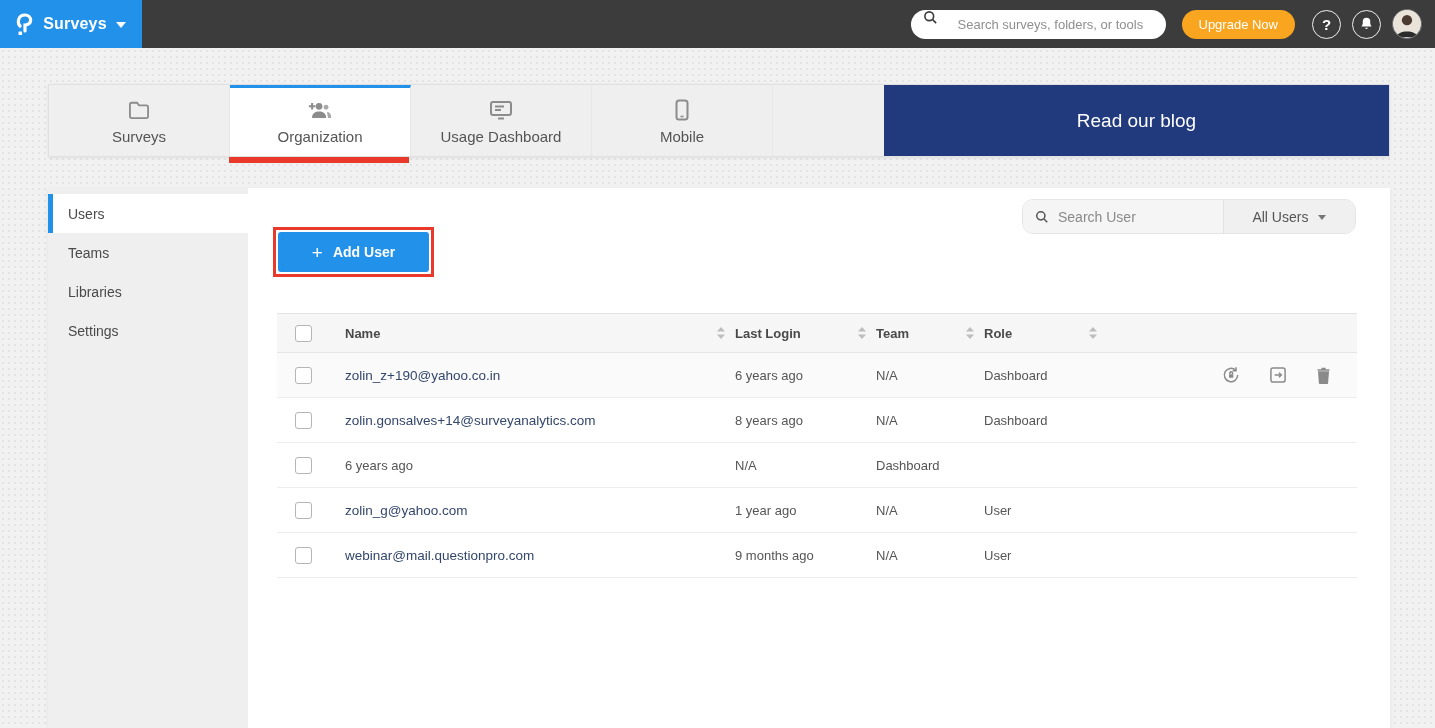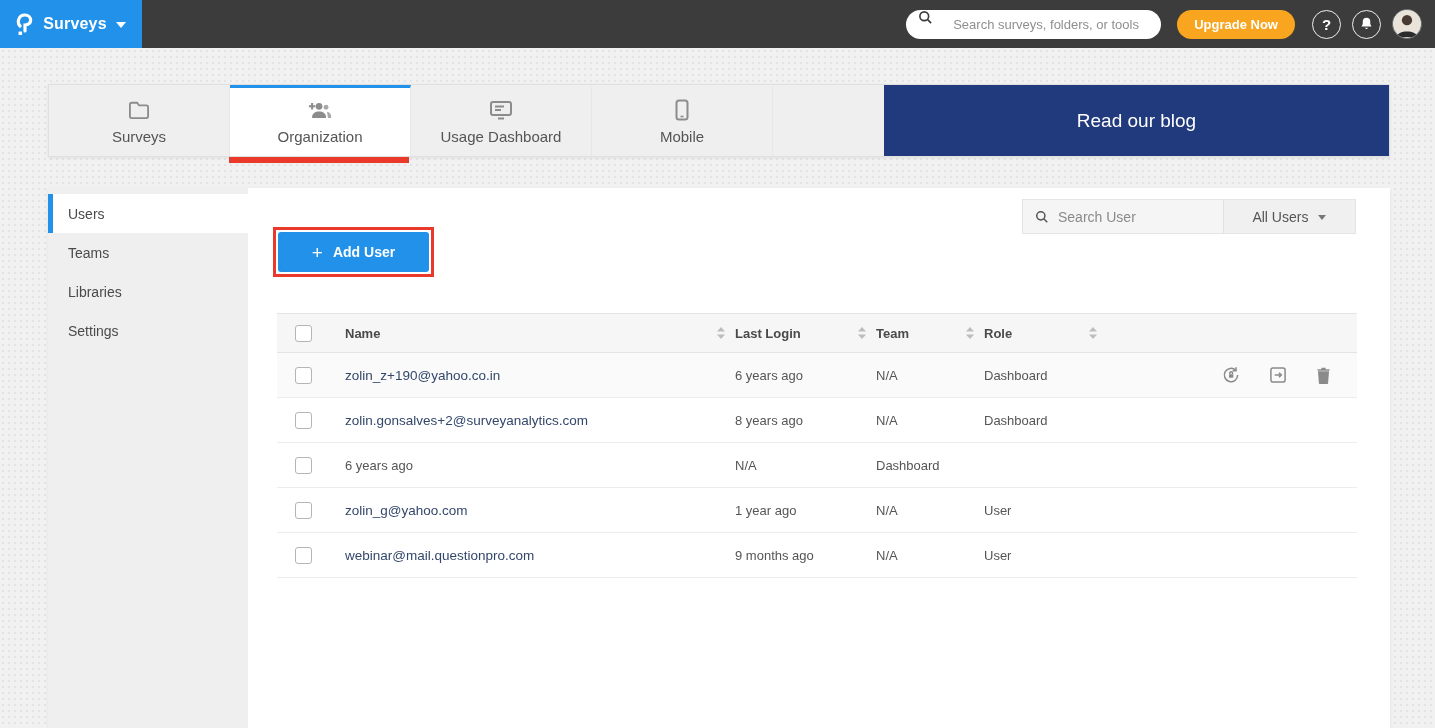--- a/index.html
+++ b/index.html
@@ -17,21 +17,21 @@
   .topbar { position:absolute; top:0; left:0; width:1435px; height:48px; background:#3c3c3c; display:flex; align-items:center; z-index:10; }
   .logo-box { width:142px; height:48px; background:#2191ea; display:flex; align-items:center; justify-content:center; gap:9px; cursor:pointer; }
   .logo-glyph { position:relative; width:18px; height:26px; }
   .logo-glyph svg { display:block; }
   .product-label { color:#fff; font-size:16px; font-weight:bold; letter-spacing:.2px; }
   .caret-down { width:0; height:0; border-left:5px solid transparent; border-right:5px solid transparent; border-top:6px solid #fff; margin-top:2px; }
   .topbar-spacer { flex:1; }
   .global-search { width:255px; height:29px; background:#fff; border-radius:15px; display:flex; padding:0 12px; gap:20px; margin-right:16px; }
   .global-search input { border:none; outline:none; background:transparent; font-size:13px; color:#444; width:100%; font-family:"Liberation Sans",sans-serif; }
   .global-search input::placeholder { color:#8f8f8f; }
-  .upgrade-btn { height:29px; padding:0 17px; background:#f9a51f; border:none; border-radius:15px; color:#fff; font-size:13px; font-weight:bold; cursor:pointer; margin-right:17px; font-family:"Liberation Sans",sans-serif;text-align:center; }
+  .upgrade-btn { height:29px; padding:0 17px; background:#f9a51f; border:none; border-radius:15px; color:#fff; font-size:13px; font-weight:normal; cursor:pointer; margin-right:17px; font-family:"Liberation Sans",sans-serif;text-align:center; }
   .circle-btn { width:29px; height:29px; border-radius:50%; border:1.6px solid #efefef; display:flex; align-items:center; justify-content:center; margin-right:11px; cursor:pointer; color:#fff; font-weight:bold; font-size:15px; background:transparent; }
   .avatar { width:30px; height:30px; border-radius:50%; overflow:hidden; background:#cfd4d8; margin-right:13px; cursor:pointer; border:1px solid #6b6b6b; display:flex; align-items:flex-end; justify-content:center; }
 
   
   .tabs-row { position:absolute; left:48px; top:84px; width:1342px; height:73px; display:flex; background:#efefef; border:1px solid #e0e0e0; box-shadow:0 1px 3px rgba(0,0,0,.07); }
   .tab { width:181px; display:flex; flex-direction:column; align-items:center; justify-content:center; gap:7px; cursor:pointer; border-top:3px solid transparent; border-right:1px solid #e7e7e7; }
   .tab-label { font-size:15px; color:#555; }
   .tab.active { background:#fff; border-top:3px solid #2191ea; }
   .tab .ticon { height:22px; display:flex; align-items:center; }
   .tabs-filler { flex:1; }
@@ -46,21 +46,21 @@
 
   
   .content-card { position:absolute; left:48px; top:188px; width:1342px; height:540px; background:#fff; box-shadow:0 1px 3px rgba(0,0,0,.08); }
   .side-nav { position:absolute; left:0; top:0; width:200px; height:540px; background:#efefef; padding-top:6px; }
   .side-item { height:39px; display:flex; align-items:center; padding-left:20px; font-size:14px; color:#4a4a4a; cursor:pointer; }
   .side-item.active { background:#fff; box-shadow:inset 5px 0 0 #2191ea; }
 
   .main-area { position:absolute; left:200px; top:0; width:1142px; height:540px; }
 
   
-  .user-filter-group { position:absolute; left:774px; top:11px; width:334px; height:35px; display:flex; border:1px solid #e5e5e5; border-radius:0; overflow:hidden; }
+  .user-filter-group { position:absolute; left:774px; top:11px; width:334px; height:35px; display:flex; border:1px solid #e5e5e5; border-radius:11px; overflow:hidden; }
   .user-search { width:201px; background:#f5f5f5; display:flex; align-items:center; gap:9px; padding:0 12px; }
   .user-search input { border:none; outline:none; background:transparent; font-size:14px; color:#555; width:100%; font-family:"Liberation Sans",sans-serif; }
   .user-search input::placeholder { color:#8a8a8a; }
   .user-filter { width:133px; background:#f0f0f0; border-left:1px solid #e2e2e2; display:flex; align-items:center; justify-content:center; gap:10px; font-size:14px; color:#555; cursor:pointer; }
   .user-filter .caret-down { border-top-color:#777; border-left-width:4px; border-right-width:4px; border-top-width:5px; }
 
   .annotation-box { position:absolute; left:25px; top:39px; border:3px solid #e8392b; padding:2px; }
   .add-user-btn { width:151px; height:40px; background:#2191ea; border:none; border-radius:3px; color:#fff; font-size:14px; font-weight:bold; display:flex; align-items:center; justify-content:center; gap:10px; cursor:pointer; font-family:"Liberation Sans",sans-serif; }
   .plus-glyph { font-size:19px; font-weight:normal; line-height:1; }
 
@@ -286,21 +286,21 @@
                   <path d="M3.5 7 h13 l-1.1 14 a1.5 1.5 0 0 1-1.5 1 h-7.8 a1.5 1.5 0 0 1-1.5-1 z" transform="translate(0,-1)"></path>
                   <path d="M7.5 3.5 V2 h5 v1.5 h4.5 v2 H3 v-2 z"></path>
                 </svg>
       </span>
     </div>
   </div>
           <div class="trow">
     <div class="c-check">
               <span class="checkbox"></span>
             </div>
-    <div><a class="email bind-name">zolin.gonsalves+2@surveyanalytics.com</a></div>
+    <div><a class="email bind-name">zolin.gonsalves+14@surveyanalytics.com</a></div>
     <div class="cellv bind-login">8 years ago</div>
     <div class="cellv bind-team">N/A</div>
     <div class="cellv bind-role">Dashboard</div>
     <div class="c-actions">
       <span class="action-icon">
         <svg width="20" height="20" viewBox="0 0 24 24" fill="none" stroke="#8a8a8a" stroke-width="1.8">
                   <path d="M20 12 a8 8 0 1 1-2.4-5.7"></path>
                   <path d="M18 2.8 v4 h-4"></path>
                   <path d="M10.6 11 v-1.4 a1.6 1.6 0 0 1 3.2 0 V11"></path>
                   <rect x="9.6" y="11" width="5.2" height="4.2" rx="0.6" fill="#8a8a8a" stroke="none"></rect>

